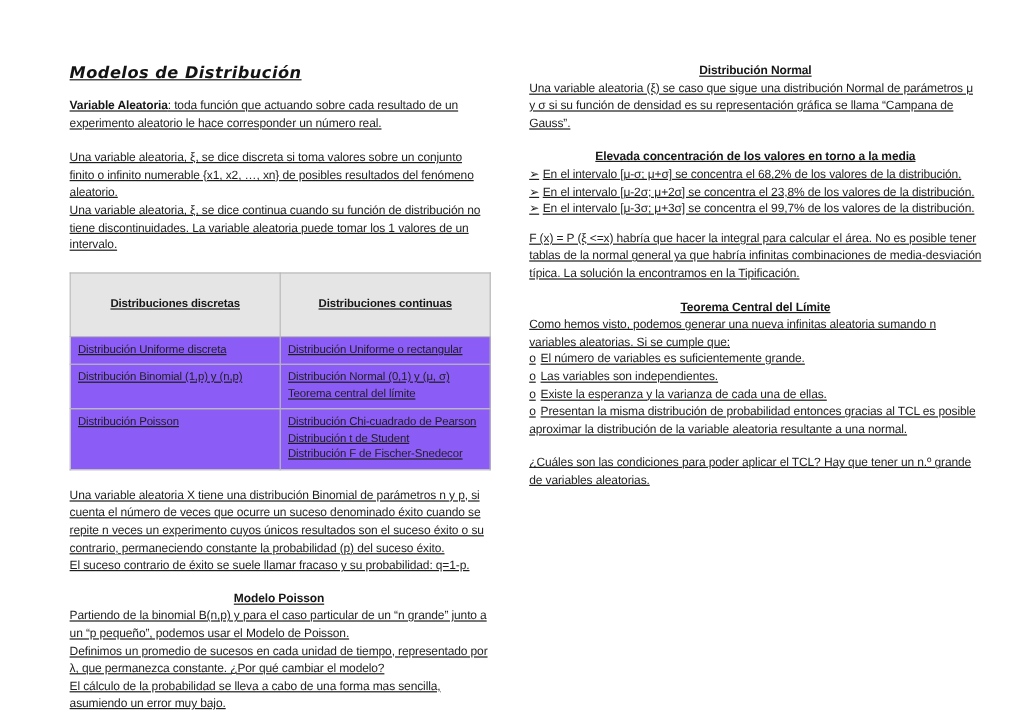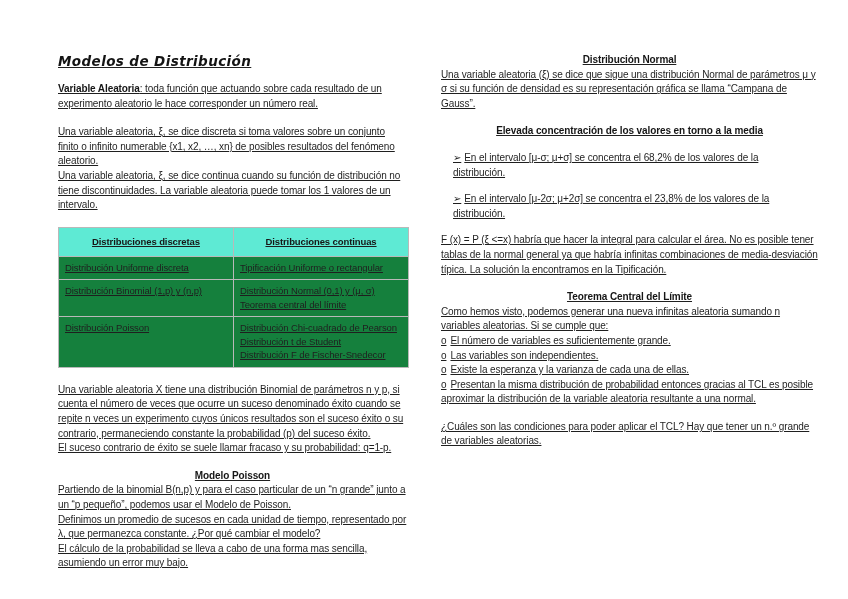--- a/index.html
+++ b/index.html
@@ -47,35 +47,35 @@
     width: 351px;
     margin: 3px 0 15px 0;
     table-layout: fixed;
   }
   .dist-table th, .dist-table td {
     border: 1px solid #b9b9b9;
     font-size: 9.5px;
     vertical-align: top;
   }
   .dist-table th {
-    background: #5eead4;
+    background: #e5e5e5;
     font-weight: bold;
     text-align: center;
-    padding: 8px 2px;
+    padding: 20px 2px;
     line-height: 12px;
     color: #161616;
   }
   .dist-table td {
-    background: #15803d;
+    background: #8b5cf6;
     padding: 4px 6px 5px 6px;
     line-height: 13.5px;
   }
 
   
-  .bullet { margin: 12px; }
+  .bullet { margin: 0; }
   .bullet.hang { padding-left: 13px; text-indent: -13px; }
   .bullet .glyph { margin-right: 3px; }
   .obullet { margin: 0; }
   .obullet .glyph { margin-right: 4px; }
 </style>
 </head>
 <body>
 
 <div class="page">
 
@@ -94,21 +94,21 @@
       <thead>
         <tr>
           <th>Distribuciones discretas</th>
           <th>Distribuciones continuas</th>
         </tr>
       </thead>
       <tbody>
         <tr>
           <td>Distribución Uniforme discreta</td>
           <td>
-            <div>Tipificación Uniforme o rectangular</div>
+            <div>Distribución Uniforme o rectangular</div>
           </td>
         </tr>
         <tr>
           <td>Distribución Binomial (1,p) y (n,p)</td>
           <td>
             <div>Distribución Normal (0,1) y (μ, σ)</div>
             <div>Teorema central del límite</div>
           </td>
         </tr>
         <tr>
@@ -133,27 +133,28 @@
       <p class="runon">Definimos un promedio de sucesos en cada unidad de tiempo, representado por λ, que permanezca constante. ¿Por qué cambiar el modelo?</p>
       <p class="runon">El cálculo de la probabilidad se lleva a cabo de una forma mas sencilla, asumiendo un error muy bajo.</p>
     </div>
 
   </div>
 
   <div class="col col-right">
 
     <div class="block">
       <p class="h">Distribución Normal</p>
-      <p class="runon">Una variable aleatoria (ξ) se dice que sigue una distribución Normal de parámetros μ y σ si su función de densidad es su representación gráfica se llama “Campana de Gauss”.</p>
+      <p class="runon">Una variable aleatoria (ξ) se caso que sigue una distribución Normal de parámetros μ y σ si su función de densidad es su representación gráfica se llama “Campana de Gauss”.</p>
     </div>
 
     <div class="block" style="margin-bottom:10px;">
       <p class="h">Elevada concentración de los valores en torno a la media</p>
       <p class="bullet"><span class="glyph">➢</span><span>En el intervalo [μ-σ; μ+σ] se concentra el 68,2% de los valores de la distribución.</span></p>
       <p class="bullet"><span class="glyph">➢</span><span>En el intervalo [μ-2σ; μ+2σ] se concentra el 23,8% de los valores de la distribución.</span></p>
+      <p class="bullet hang"><span class="glyph">➢</span><span>En el intervalo [μ-3σ; μ+3σ] se concentra el 99,7% de los valores de la distribución.</span></p>
     </div>
 
     <p class="block" style="margin-top:0;">F (x) = P (ξ &lt;=x) habría que hacer la integral para calcular el área. No es posible tener tablas de la normal general ya que habría infinitas combinaciones de media-desviación típica. La solución la encontramos en la Tipificación.</p>
 
     <div class="block">
       <p class="h">Teorema Central del Límite</p>
       <p class="runon">Como hemos visto, podemos generar una nueva infinitas aleatoria sumando n variables aleatorias. Si se cumple que:</p>
       <p class="obullet"><span class="glyph">o</span><span>El número de variables es suficientemente grande.</span></p>
       <p class="obullet"><span class="glyph">o</span><span>Las variables son independientes.</span></p>
       <p class="obullet"><span class="glyph">o</span><span>Existe la esperanza y la varianza de cada una de ellas.</span></p>

